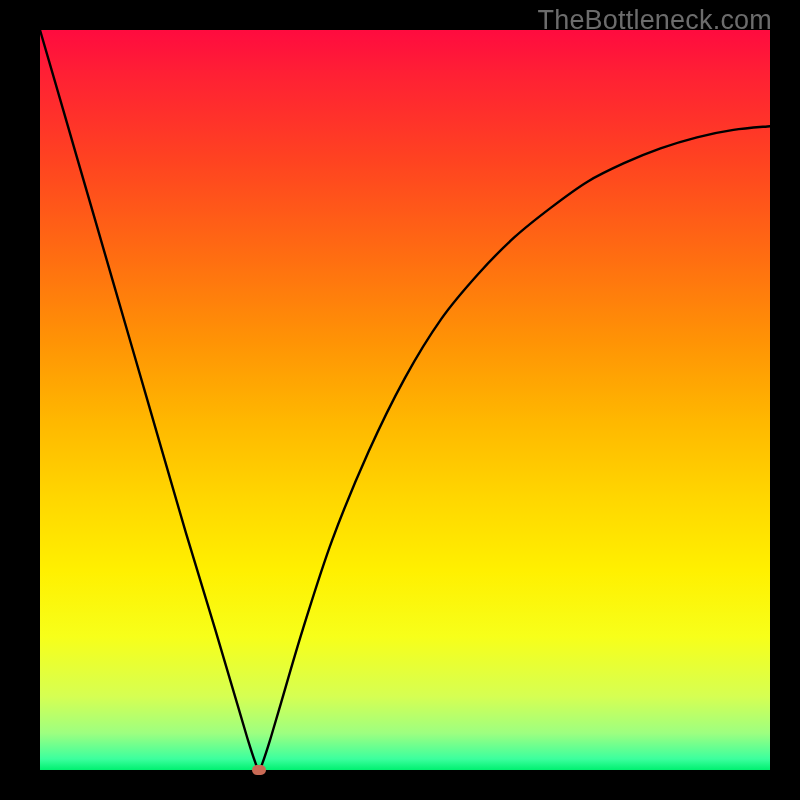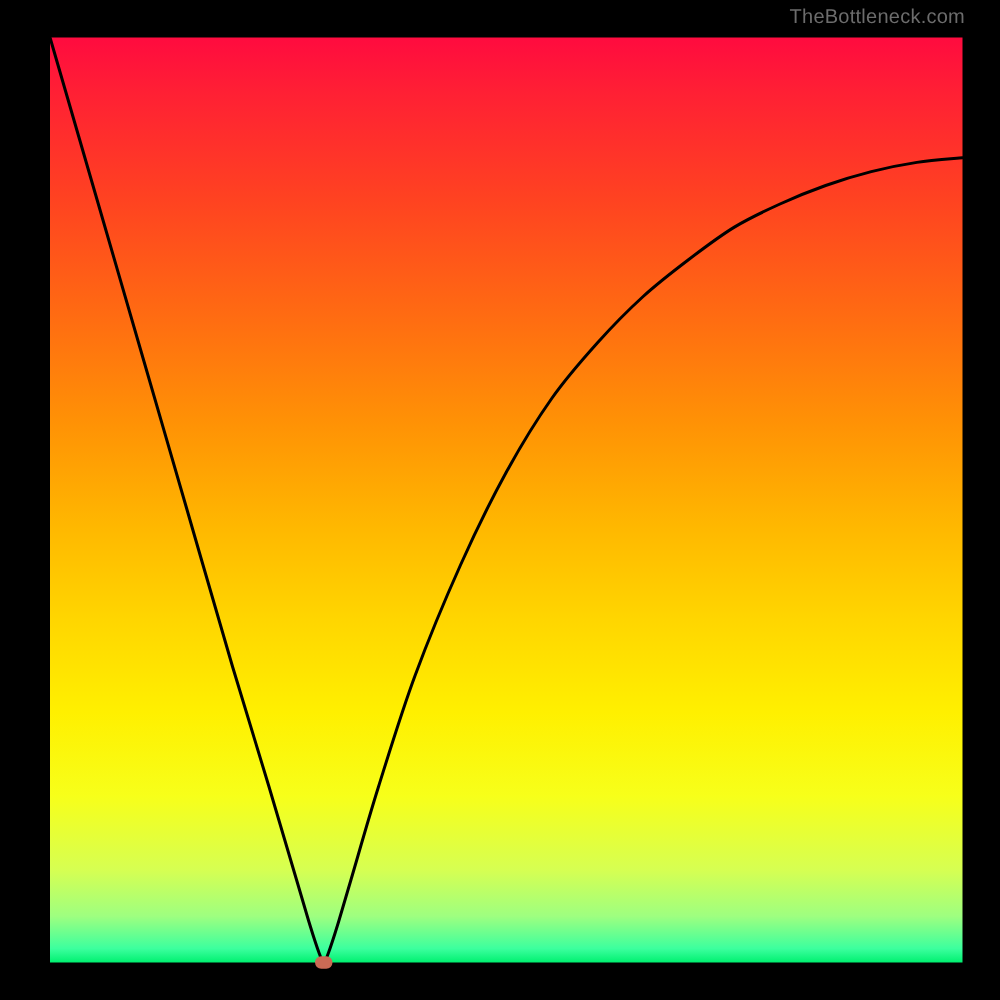--- a/index.html
+++ b/index.html
@@ -37,21 +37,21 @@
       #9eff80 95%,
       #3cff9e 98.5%,
       #00f070 100%
     );
   }
   .watermark {
     position: absolute;
     top: 5px;
     right: 28px;
     color: #6c6c6c;
-    font-size: 16px;
+    font-size: 27px;
     font-weight: 400;
     letter-spacing: 0.2px;
     user-select: none;
   }
   svg.curve {
     position: absolute;
     left: 0;
     top: 0;
     width: 730px;
     height: 740px;

